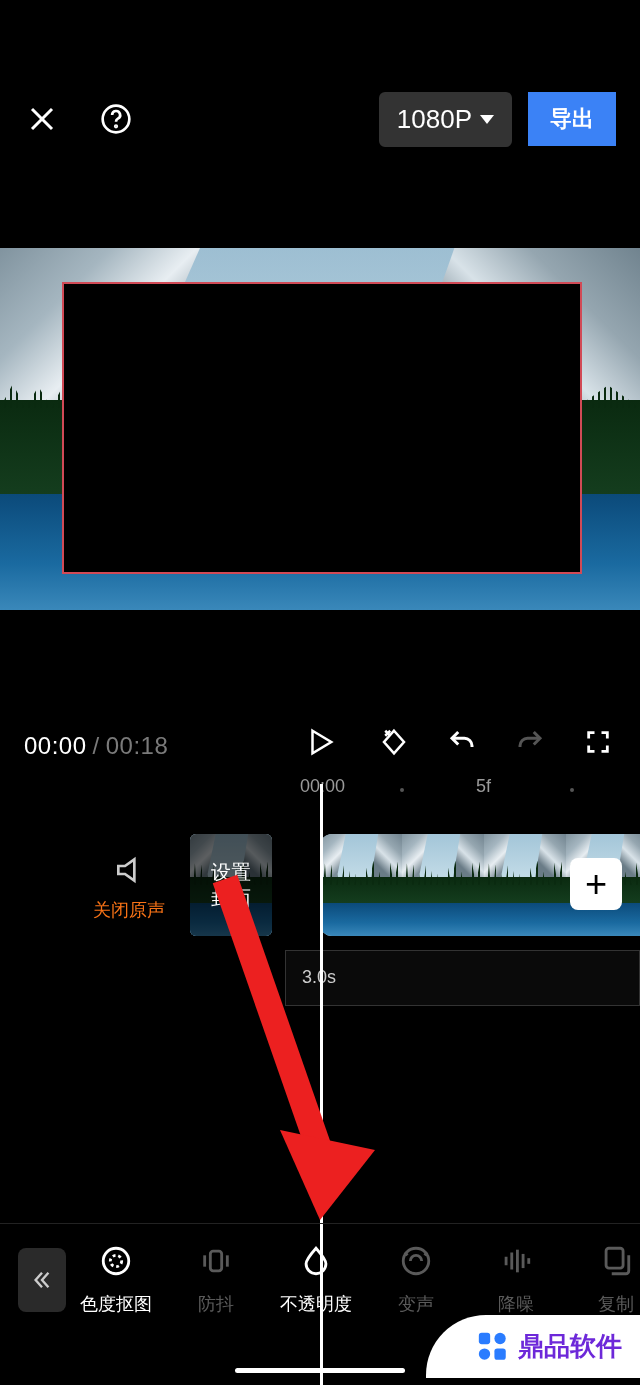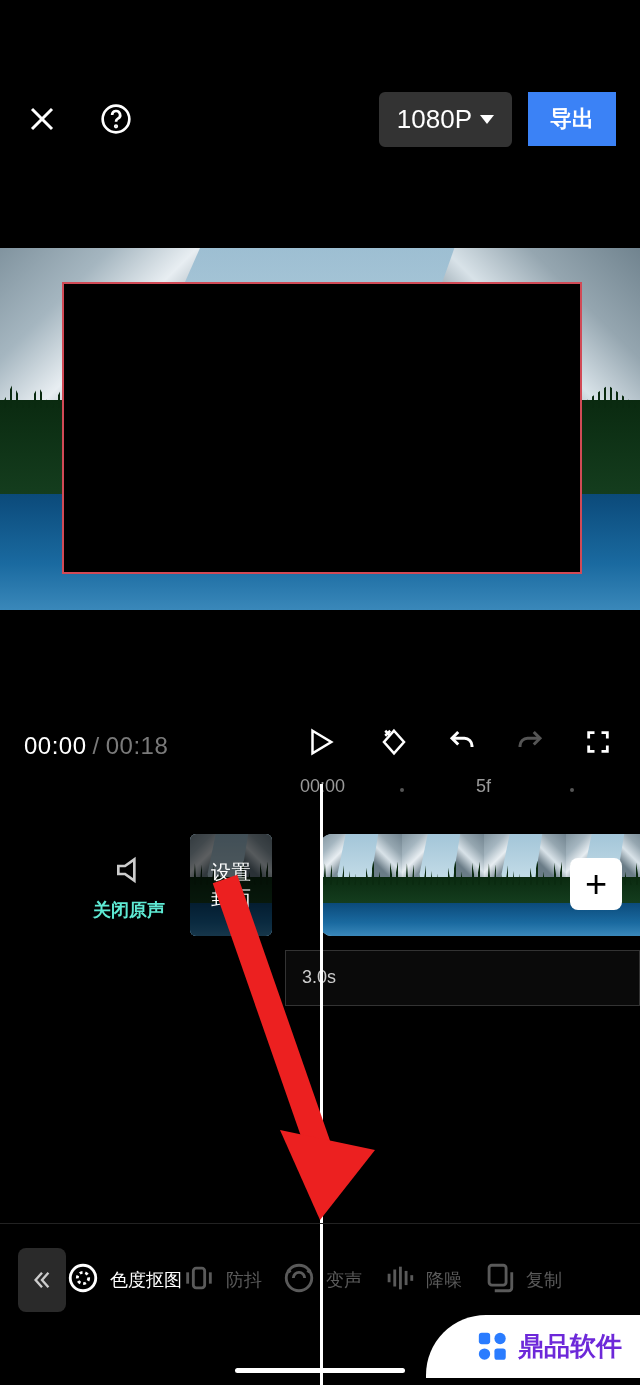--- a/index.html
+++ b/index.html
@@ -27,39 +27,39 @@
   .transport .play { position: absolute; left: 50%; transform: translateX(-50%); }
   .transport .rt { margin-left: auto; display: flex; align-items: center; gap: 32px; }
 
   
   .ruler { position: absolute; top: 776px; left: 0; right: 0; height: 26px; }
   .ruler span { position: absolute; font-size: 18px; color: #9a9a9a; }
   .ruler .dot { width: 4px; height: 4px; background: #555; border-radius: 50%; position: absolute; top: 12px; }
 
   
   .timeline { position: absolute; top: 820px; left: 0; right: 0; height: 380px; }
-  .tl-mute { position: absolute; left: 84px; top: 34px; width: 90px; text-align: center; color: #5eead4; font-weight: bold; }
+  .tl-mute { position: absolute; left: 84px; top: 34px; width: 90px; text-align: center; color: #f97316; }
   .tl-mute .lbl { font-size: 18px; margin-top: 8px; }
   .tl-cover { position: absolute; left: 190px; top: 14px; width: 82px; height: 102px; border-radius: 6px; overflow: hidden; display: flex; align-items: center; justify-content: center; }
   .tl-cover .dim { position: absolute; inset: 0; background: rgba(0,0,0,0.6); }
   .tl-cover .txt { position: relative; font-size: 20px; line-height: 1.3; text-align: center; }
   .tl-clip { position: absolute; left: 320px; top: 14px; right: 0; height: 102px; border-radius: 12px 0 0 12px; overflow: hidden; display: flex; }
   .tl-clip .frame { flex: 0 0 82px; height: 100%; }
   .add-btn { position: absolute; right: 18px; top: 38px; width: 52px; height: 52px; background: #fff; border-radius: 8px; display: flex; align-items: center; justify-content: center; color: #000; font-size: 38px; font-weight: 400; }
   .tl-audio { position: absolute; left: 285px; top: 130px; right: 0; height: 56px; border: 1px solid #333; background: #0a0a0a; }
   .tl-audio .dur { font-size: 18px; padding: 16px 0 0 16px; color: #ccc; }
   .tl-audio-handle { position: absolute; left: 286px; top: 130px; width: 34px; height: 56px; background: #f5f5f5; border-radius: 10px 0 0 10px; display:flex; align-items:center; justify-content:center;}
   .tl-audio-handle::after { content:''; width:4px; height:22px; background:#333; border-radius:2px;}
   .playhead { position: absolute; left: 320px; top: -36px; bottom: -220px; width: 3px; background: #fff; }
 
   
   .toolbar { position: absolute; bottom: 50px; left: 0; right: 0; height: 112px; display: flex; align-items: center; border-top: 1px solid #222; }
   .collapse { width: 48px; height: 64px; margin-left: 18px; background: #2a2a2a; border-radius: 8px; display: flex; align-items: center; justify-content: center; }
   .tools { flex: 1; display: flex; overflow-x: hidden; }
-  .tool { flex: 0 0 100px; display: flex; align-items: center; gap: 10px; color: #5a5a5a; }
+  .tool { flex: 0 0 100px; display: flex; flex-direction: column; align-items: center; gap: 10px; color: #5a5a5a; }
   .tool.active { color: #fff; }
   .tool .lbl { font-size: 18px; white-space: nowrap; }
   .tool svg { stroke: #5a5a5a; }
   .tool.active svg { stroke: #fff; }
 
   
   .watermark { position: absolute; bottom: 7px; right: 0px; background: #fff; color: #6d28d9; font-size: 26px; font-weight: 600; padding: 14px 18px 14px 50px; border-top-left-radius: 60px; display: flex; align-items: center; gap: 8px; }
   .home-ind { position: absolute; bottom: 12px; left: 50%; transform: translateX(-50%); width: 170px; height: 5px; background: #fff; border-radius: 4px; }
 
   
@@ -246,20 +246,26 @@
         <span class="lbl">色度抠图</span>
       </div>
       <div class="tool">
         <span><svg width="34" height="34" viewBox="0 0 24 24" fill="none" stroke-width="2">
             <rect x="8" y="5" width="8" height="14" rx="2"></rect>
             <line x1="4" y1="8" x2="4" y2="16"></line>
             <line x1="20" y1="8" x2="20" y2="16"></line>
           </svg></span>
         <span class="lbl">防抖</span>
       </div>
+      <div class="tool active">
+        <span><svg width="34" height="34" viewBox="0 0 24 24" fill="none" stroke-width="2">
+            <path d="M12 3c4 4.5 7 8 7 11a7 7 0 1 1-14 0c0-3 3-6.5 7-11z"></path>
+          </svg></span>
+        <span class="lbl">不透明度</span>
+      </div>
       <div class="tool">
         <span><svg width="34" height="34" viewBox="0 0 24 24" fill="none" stroke-width="2">
             <circle cx="12" cy="12" r="9"></circle>
             <path d="M8 12a4 4 0 0 1 8 0"></path>
             <path d="M6 8l-2-2"></path>
             <path d="M18 8l2-2"></path>
           </svg></span>
         <span class="lbl">变声</span>
       </div>
       <div class="tool">

